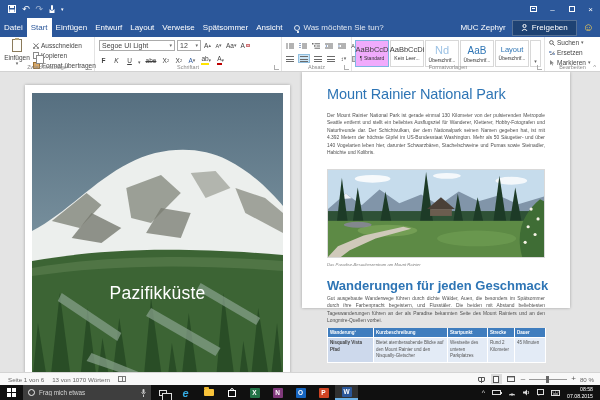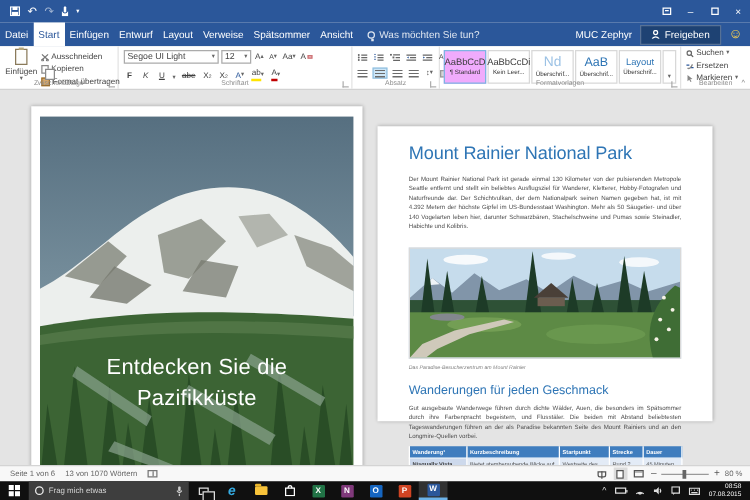--- a/index.html
+++ b/index.html
@@ -54,28 +54,28 @@
   .stylecard .slabel{font-size:5px;color:#333;margin-top:1px;white-space:nowrap}
   .editrow{display:flex;align-items:center;gap:2px;height:9px;margin:1px 0 0 4px;white-space:nowrap}
 
   
   #docarea{position:absolute;top:72px;left:0;right:0;height:300px;background:#e4e4e4;overflow:hidden}
   .page{position:absolute;background:#fff;box-shadow:0 0 3px rgba(0,0,0,.28)}
   #page1{left:25px;top:13px;width:265px;height:300px}
   #cover-img{position:absolute;left:7px;right:7px;top:8px;bottom:0;overflow:hidden}
   #cover-img svg{display:block;width:100%;height:100%}
   #cover-text{position:absolute;left:0;right:0;top:196px;text-align:center;color:#fff;font-weight:300;font-size:17.5px;line-height:25px;letter-spacing:.2px}
-  #page2{left:302px;top:29px;width:268px;height:236px}
+  #page2{left:302px;top:0;width:268px;height:236px}
   .p2{position:absolute;left:25px;width:218px}
   #h1{top:14px;font-size:14.5px;font-weight:300;color:#2e75b5;letter-spacing:-.1px;white-space:nowrap}
   #p1{top:40px;font-size:4.9px;line-height:1.52;text-align:justify;color:#4f4f4f}
   #photo2{top:97px;height:89px;border:1px solid #d9d9d9;background:#cfe0ee}
   #photo2 svg{display:block;width:100%;height:100%}
   #caption{top:190px;font-size:4.2px;font-style:italic;color:#7f7f7f}
-  #h2{top:206px;font-size:10px;font-weight:400;color:#2e75b5;white-space:nowrap}
+  #h2{top:206px;font-size:13px;font-weight:700;color:#2e75b5;white-space:nowrap}
   #p2txt{top:223px;font-size:4.9px;line-height:1.5;text-align:justify;color:#4f4f4f}
   #trailtable{top:256px;border-collapse:collapse;table-layout:fixed;width:218px;font-size:4.5px}
   #trailtable th{background:#3f7dbe;color:#fff;font-weight:bold;text-align:left;padding:2px 2px;border:1px solid #fff;border-top:none}
   #trailtable td{background:#e3ebf6;color:#555;padding:2px 2px;vertical-align:top;border:1px solid #fff;line-height:1.45}
   #trailtable td.firstcol{background:#cdd9ec;font-weight:bold;color:#3f3f3f}
 
   
   #statusbar{position:absolute;top:372px;left:0;right:0;height:13px;background:#f8f8f8;border-top:1px solid #d4d4d4;display:flex;align-items:center;font-size:6.2px;color:#666}
   #statusbar .sb{margin-left:8px;white-space:nowrap}
   .proof-ic{width:8px;height:6px;border:1px solid #777;position:relative;margin-left:8px}
@@ -430,21 +430,20 @@
           </g>
           <g fill="#8aa38f" opacity="0.7">
             <path d="M30,200 L90,240 L86,248 L26,208 Z"></path>
             <path d="M120,215 L190,255 L185,263 L115,223 Z"></path>
             <path d="M60,260 L130,288 L126,292 L55,268 Z"></path>
             <path d="M170,190 L230,225 L226,232 L166,197 Z"></path>
           </g>
         </svg>
       </div>
       <div id="cover-text">
-        <div>Entdecken Sie die</div>
         <div>Pazifikküste</div>
       </div>
     </div>
 
     <div class="page" id="page2">
       <div class="p2" id="h1">Mount Rainier National Park</div>
       <div class="p2" id="p1">Der Mount Rainier National Park ist gerade einmal 130 Kilometer von der pulsierenden Metropole Seattle entfernt und stellt ein beliebtes Ausflugsziel für Wanderer, Kletterer, Hobby-Fotografen und Naturfreunde dar. Der Schichtvulkan, der dem Nationalpark seinen Namen gegeben hat, ist mit 4.392 Metern der höchste Gipfel im US-Bundesstaat Washington. Mehr als 50 Säugetier- und über 140 Vogelarten leben hier, darunter Schwarzbären, Stachelschweine und Pumas sowie Steinadler, Habichte und Kolibris.</div>
       <div class="p2" id="photo2">
         <svg viewBox="0 0 218 89" preserveAspectRatio="none">
           <rect x="0" y="0" width="218" height="48" fill="#c6dcec"></rect>

